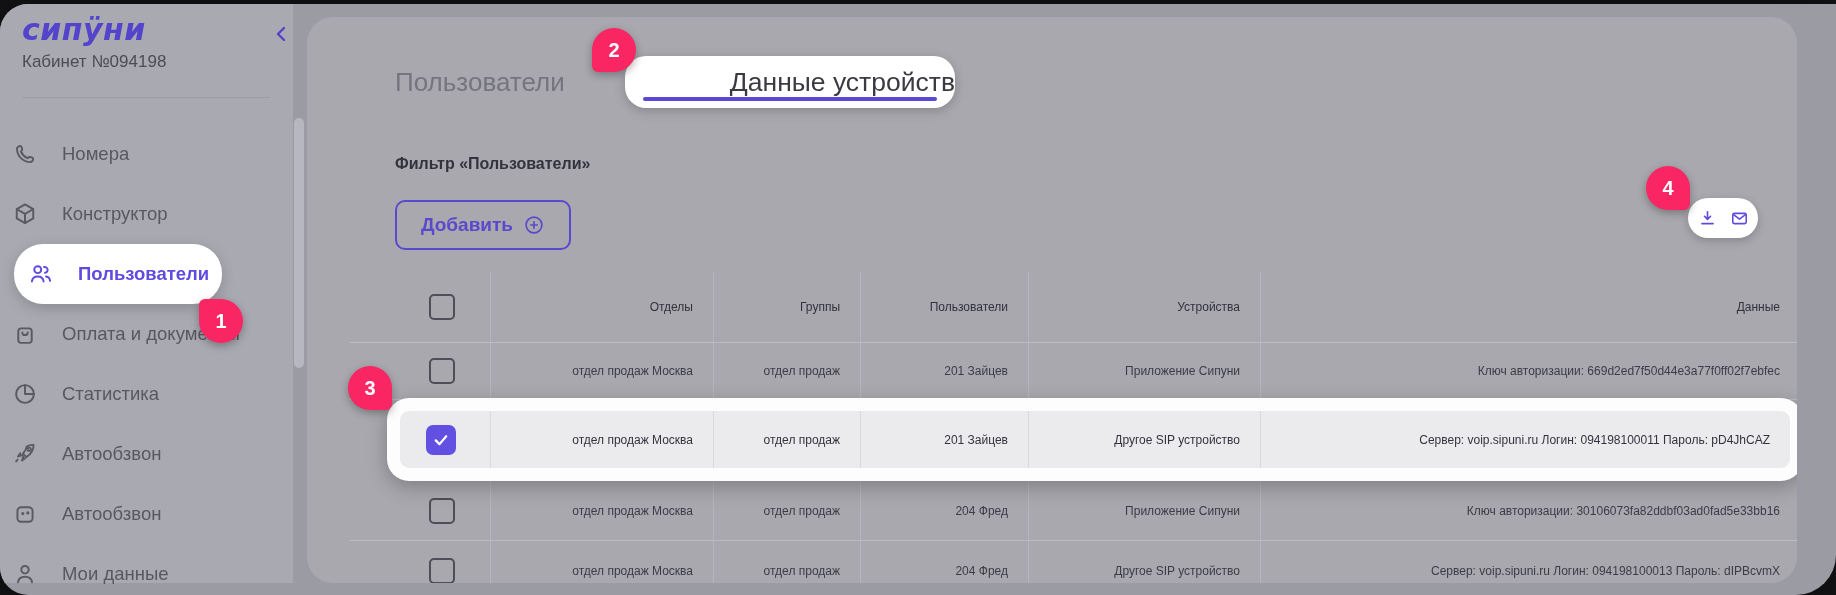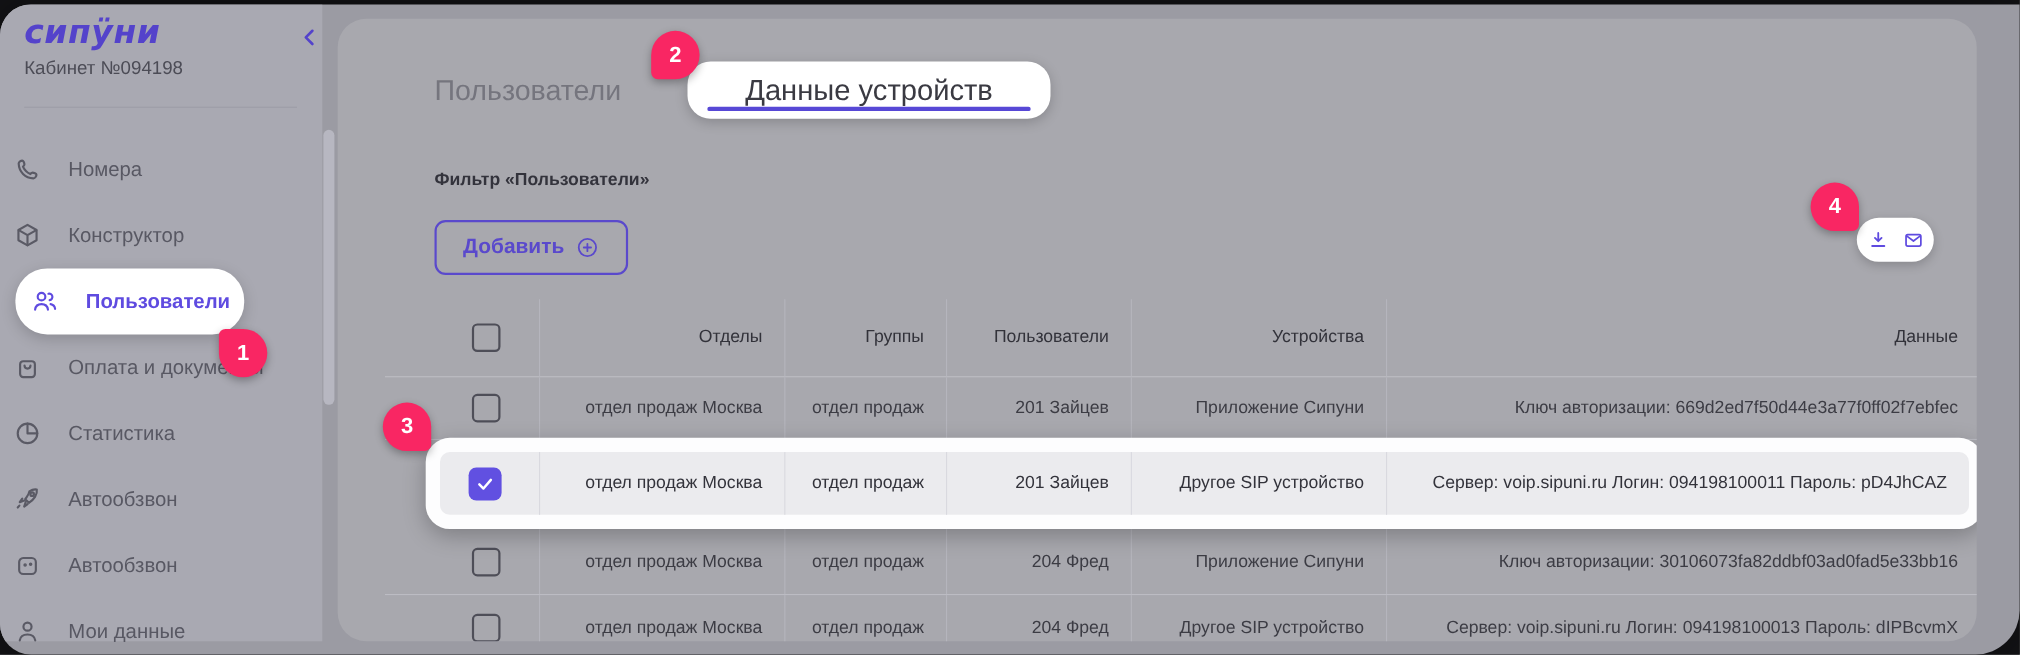--- a/index.html
+++ b/index.html
@@ -29,21 +29,21 @@
   .scroll-thumb{position:absolute;left:294px;top:114px;width:10px;height:250px;
     background:#b7b7c1;border-radius:5px;}
 
   
   .card{position:absolute;left:307px;top:13px;width:1490px;height:566px;
     background:#a8a8ae;border-radius:26px;overflow:hidden;}
 
   .tab-inactive{position:absolute;left:88px;top:39px;height:52px;line-height:52px;
     font-size:26px;color:#75757e;cursor:pointer;}
   .tab-active{position:absolute;left:318px;top:39px;width:330px;height:52px;background:#fff;
-    border-radius:21px;display:flex;align-items:center;justify-content:center;
+    border-radius:21px;display:flex;align-items:center;justify-content:flex-end;
     font-size:26.5px;color:#3a3a42;cursor:pointer;box-shadow:0 3px 12px rgba(0,0,0,.2);}
   .tab-underline{position:absolute;left:18px;bottom:7px;width:294px;height:4px;
     background:#5748d6;border-radius:2px;}
 
   .filter-title{position:absolute;left:88px;top:138px;font-size:16px;font-weight:bold;color:#33333c;}
 
   .add-btn{position:absolute;left:88px;top:183px;width:176px;height:50px;border:2px solid #5a49cc;
     border-radius:10px;background:transparent;color:#5a49cc;font-size:19px;font-weight:bold;
     display:flex;align-items:center;justify-content:center;gap:10px;cursor:pointer;
     font-family:inherit;}
@@ -56,21 +56,21 @@
 
   
   .table{position:absolute;left:43px;top:255px;width:1450px;bottom:0;}
   .t-row{position:absolute;left:0;width:1450px;display:grid;
     grid-template-columns:140px 223px 147px 168px 232px 540px;align-items:center;}
   .t-head{top:0;height:71px;border-bottom:1px solid #bdbdc4;}
   .rp0{top:71px;height:57px;border-bottom:1px solid #bcbcc3;}
   .rp2{top:209px;height:60px;border-bottom:1px solid #bcbcc3;}
   .rp3{top:269px;height:60px;}
   .t-cell{height:100%;display:flex;align-items:center;justify-content:flex-end;
-    padding-right:20px;font-size:16px;color:#3c3c44;white-space:nowrap;overflow:hidden;}
+    padding-right:20px;font-size:12px;color:#3c3c44;white-space:nowrap;overflow:hidden;}
   .t-cell.b{border-left:1px solid #b5b5bd;}
   .t-head .t-cell{color:#32323a;}
   .cb-cell{justify-content:flex-start;padding-left:79px;padding-right:0;}
   .cb{width:26px;height:26px;border:2px solid #4e4e58;border-radius:5px;cursor:pointer;flex:0 0 auto;}
   .cb.checked{width:30px;height:30px;border:none;background:#6150e1;border-radius:7px;
     display:flex;align-items:center;justify-content:center;}
   .cb.checked svg{width:18px;height:18px;color:#fff;}
 
   .spot-frame{position:absolute;left:37px;top:126px;width:1416px;height:83px;background:#fdfdfe;
     border-radius:22px;box-shadow:0 6px 20px rgba(0,0,0,.25);z-index:10;padding:13px;}

